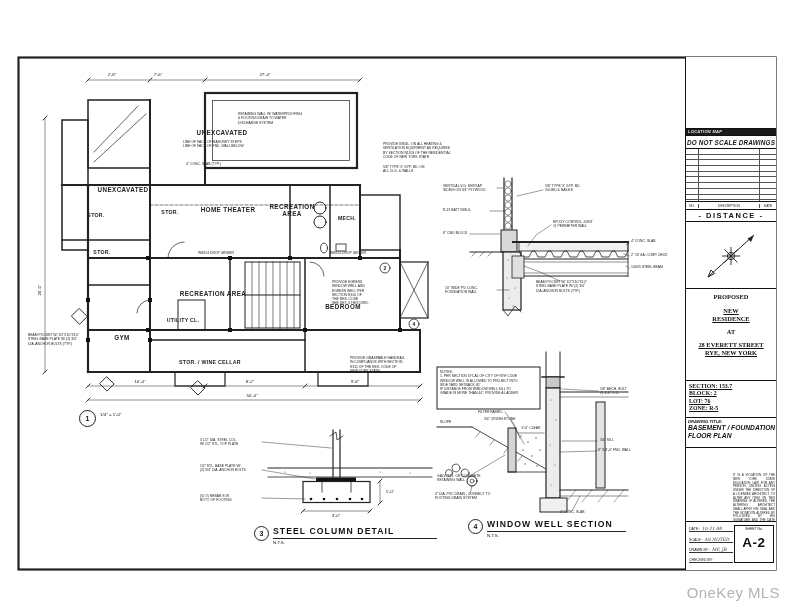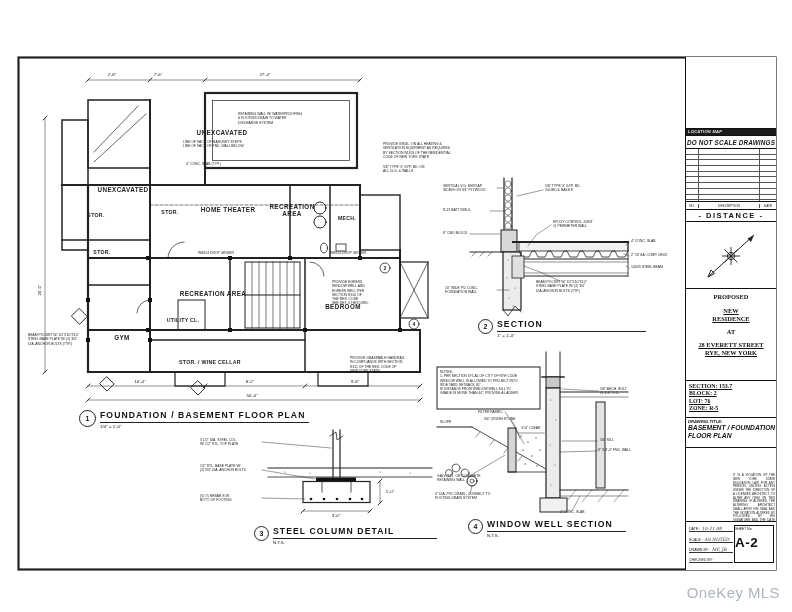--- a/index.html
+++ b/index.html
@@ -50,21 +50,21 @@
   .dwgt .lab{font-size:4.2px;font-weight:700;font-style:italic;}
   .dwgt .big{font-size:6.7px;font-weight:700;font-style:italic;line-height:1.25;}
   .stamp{height:73px;}
   .disclaimer{position:absolute;right:1px;top:26px;width:42px;font-size:3px;line-height:1.25;
               text-align:justify;color:#222;}
   .bottom{height:54px;border-bottom:none !important;}
   .fields{position:absolute;left:3px;top:4px;width:44px;font-size:3.6px;}
   .frow{margin-bottom:4.6px;border-bottom:.6px solid #333;display:flex;gap:2px;align-items:baseline;}
   .fval{font-family:"DejaVu Serif",serif;font-style:italic;font-size:4.4px;color:#333;}
   .sheetchip{position:absolute;right:2px;top:3px;width:38px;height:36px;border:1.3px solid #111;
-             display:flex;flex-direction:column;}
+             display:flex;flex-direction:column;align-items:center;}
   .sheetchip .sl{font-size:3.4px;margin-top:1px;}
   .sheetchip .sn{font-size:13.5px;font-weight:700;margin-top:4px;letter-spacing:.5px;}
   .watermark{position:absolute;right:12px;top:584px;font-size:15px;color:#aeb4be;letter-spacing:.4px;}
 </style>
 </head>
 <body>
 
 <div class="page">
 
   <svg class="linework" width="792" height="612" viewBox="0 0 792 612">
@@ -354,29 +354,21 @@
   <div class="lbl dim c" style="left:250px;top:382px">8'-2"</div>
   <div class="lbl dim c" style="left:355px;top:382px">9'-8"</div>
   <div class="lbl dim c" style="left:252px;top:396px">50'-4"</div>
 
   <div class="mark" style="left:414px;top:324px">4</div>
   <div class="mark" style="left:385px;top:268px">2</div>
 
   <div class="dhead" style="left:79px;top:410px">
     <div class="num numsm">1</div>
     <div class="dt">
-      <span class="t" style="min-width:205px">FOUNDATION / BASEMENT FLOOR PLAN</span>
       <span class="s">1/4" = 1'-0"</span>
-    </div>
-  </div>
-  <div class="dhead" style="left:478px;top:319px">
-    <div class="num">2</div>
-    <div class="dt">
-      <span class="t" style="min-width:145px">SECTION</span>
-      <span class="s">1" = 1'-0"</span>
     </div>
   </div>
   <div class="dhead" style="left:254px;top:526px">
     <div class="num">3</div>
     <div class="dt">
       <span class="t" style="min-width:160px">STEEL COLUMN DETAIL</span>
       <span class="s">N.T.S.</span>
     </div>
   </div>
   <div class="dhead" style="left:468px;top:519px">

